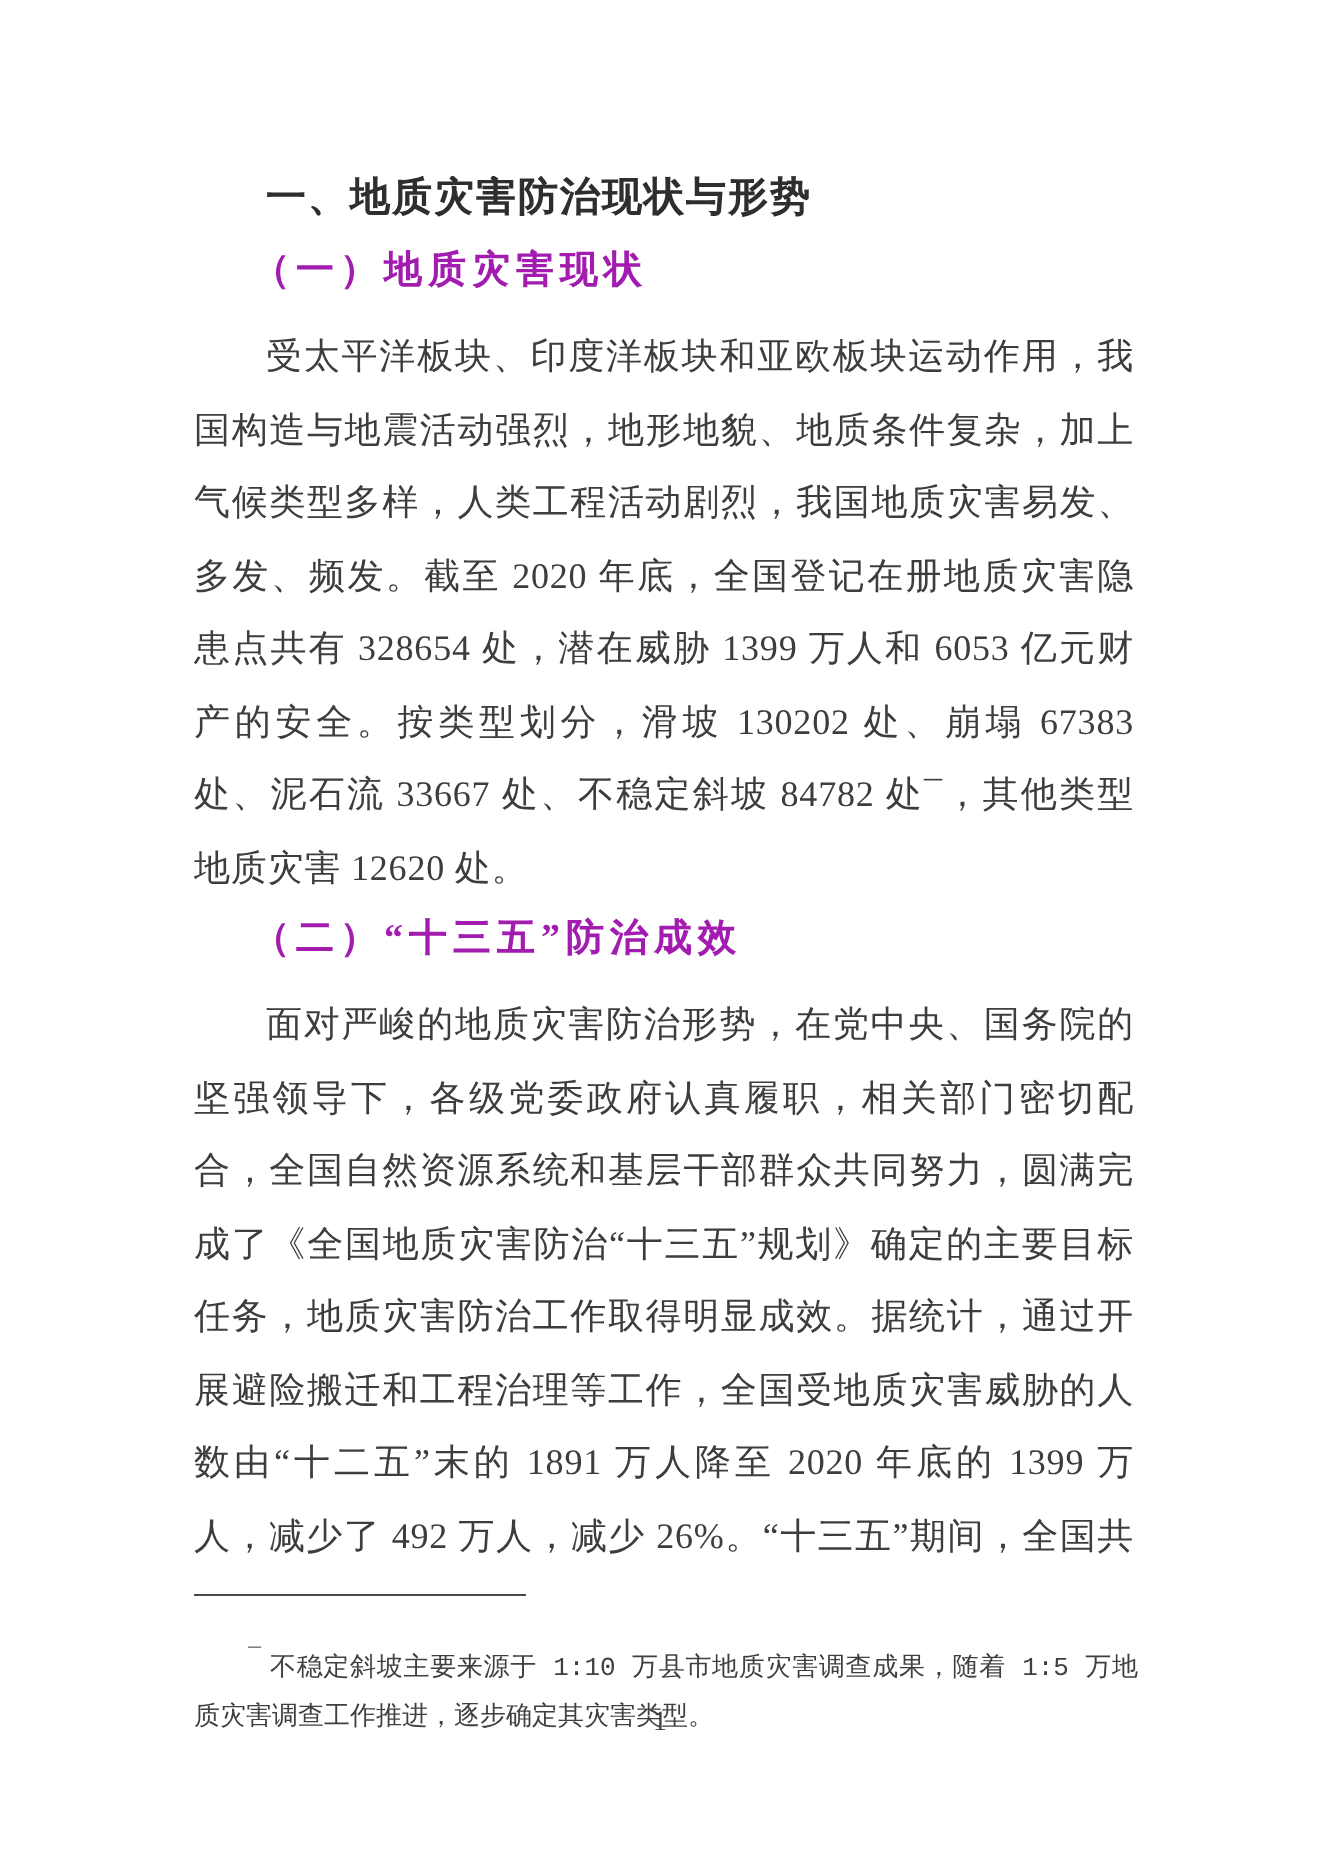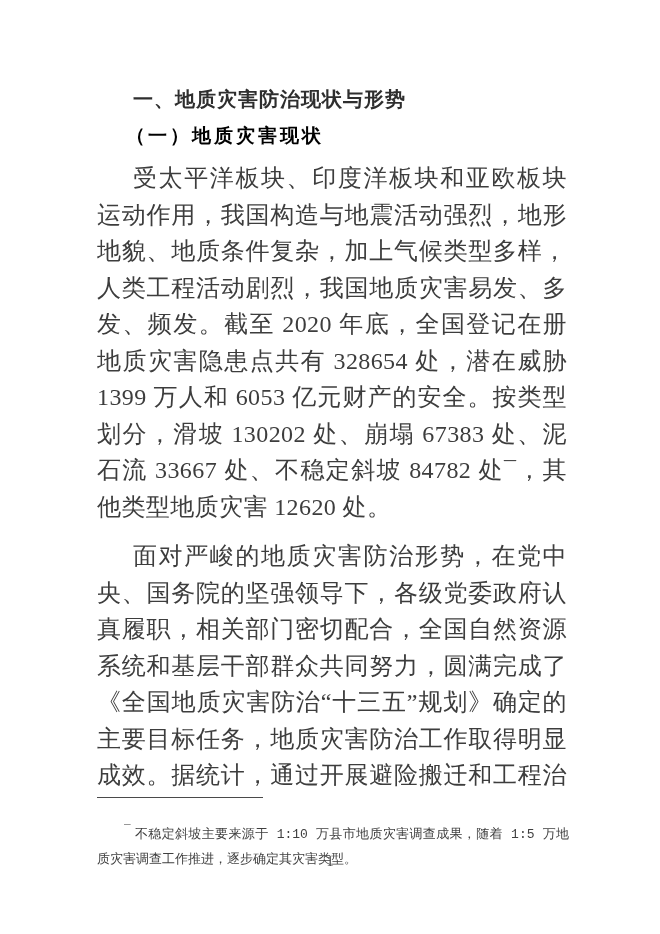--- a/index.html
+++ b/index.html
@@ -31,26 +31,26 @@
     line-height: 23px;
     font-weight: 700;
     color: #2e2e2e;
     letter-spacing: 1px;
   }
   .sub-heading {
     margin: 14px 0 0 29px;
     font-size: 19px;
     line-height: 22px;
     font-weight: 700;
-    color: #000000;
+    color: #a21caf;
     letter-spacing: 3px;
   }
   .body-para {
     margin: 13px 0 0 0;
-    font-size: 24px;
+    font-size: 18px;
     line-height: 36.5px;
     text-align: justify;
     text-indent: 36px;
     color: #3d3d3d;
     letter-spacing: 0.4px;
   }
   .body-para + .sub-heading {
     margin-top: 7px;
   }
   .footnote-divider {
@@ -96,20 +96,21 @@
 <div class="page">
 
   <div class="content">
 
     <h1 class="main-heading">一、地质灾害防治现状与形势</h1>
 
     <h2 class="sub-heading">（一）地质灾害现状</h2>
 
     <p class="body-para">受太平洋板块、印度洋板块和亚欧板块运动作用，我国构造与地震活动强烈，地形地貌、地质条件复杂，加上气候类型多样，人类工程活动剧烈，我国地质灾害易发、多发、频发。截至 2020 年底，全国登记在册地质灾害隐患点共有 328654 处，潜在威胁 1399 万人和 6053 亿元财产的安全。按类型划分，滑坡 130202 处、崩塌 67383 处、泥石流 33667 处、不稳定斜坡 84782 处¯，其他类型地质灾害 12620 处。</p>
 
+    <h2 class="sub-heading">（二）“十三五”防治成效</h2>
 
     <p class="body-para">面对严峻的地质灾害防治形势，在党中央、国务院的坚强领导下，各级党委政府认真履职，相关部门密切配合，全国自然资源系统和基层干部群众共同努力，圆满完成了《全国地质灾害防治“十三五”规划》确定的主要目标任务，地质灾害防治工作取得明显成效。据统计，通过开展避险搬迁和工程治理等工作，全国受地质灾害威胁的人数由“十二五”末的 1891 万人降至 2020 年底的 1399 万人，减少了 492 万人，减少 26%。“十三五”期间，全国共发生地质灾害 34218 起，造成 1234 人死亡（失踪）、直接经济损失 160 亿元，</p>
 
   </div>
 
   <hr class="footnote-divider">
 
   <p class="footnote"><span class="fn-marker">¯</span><span>不稳定斜坡主要来源于 1:10 万县市地质灾害调查成果，随着 1:5 万地质灾害调查工作推进，逐步确定其灾害类型。</span></p>
 
   <div class="page-number">1</div>

